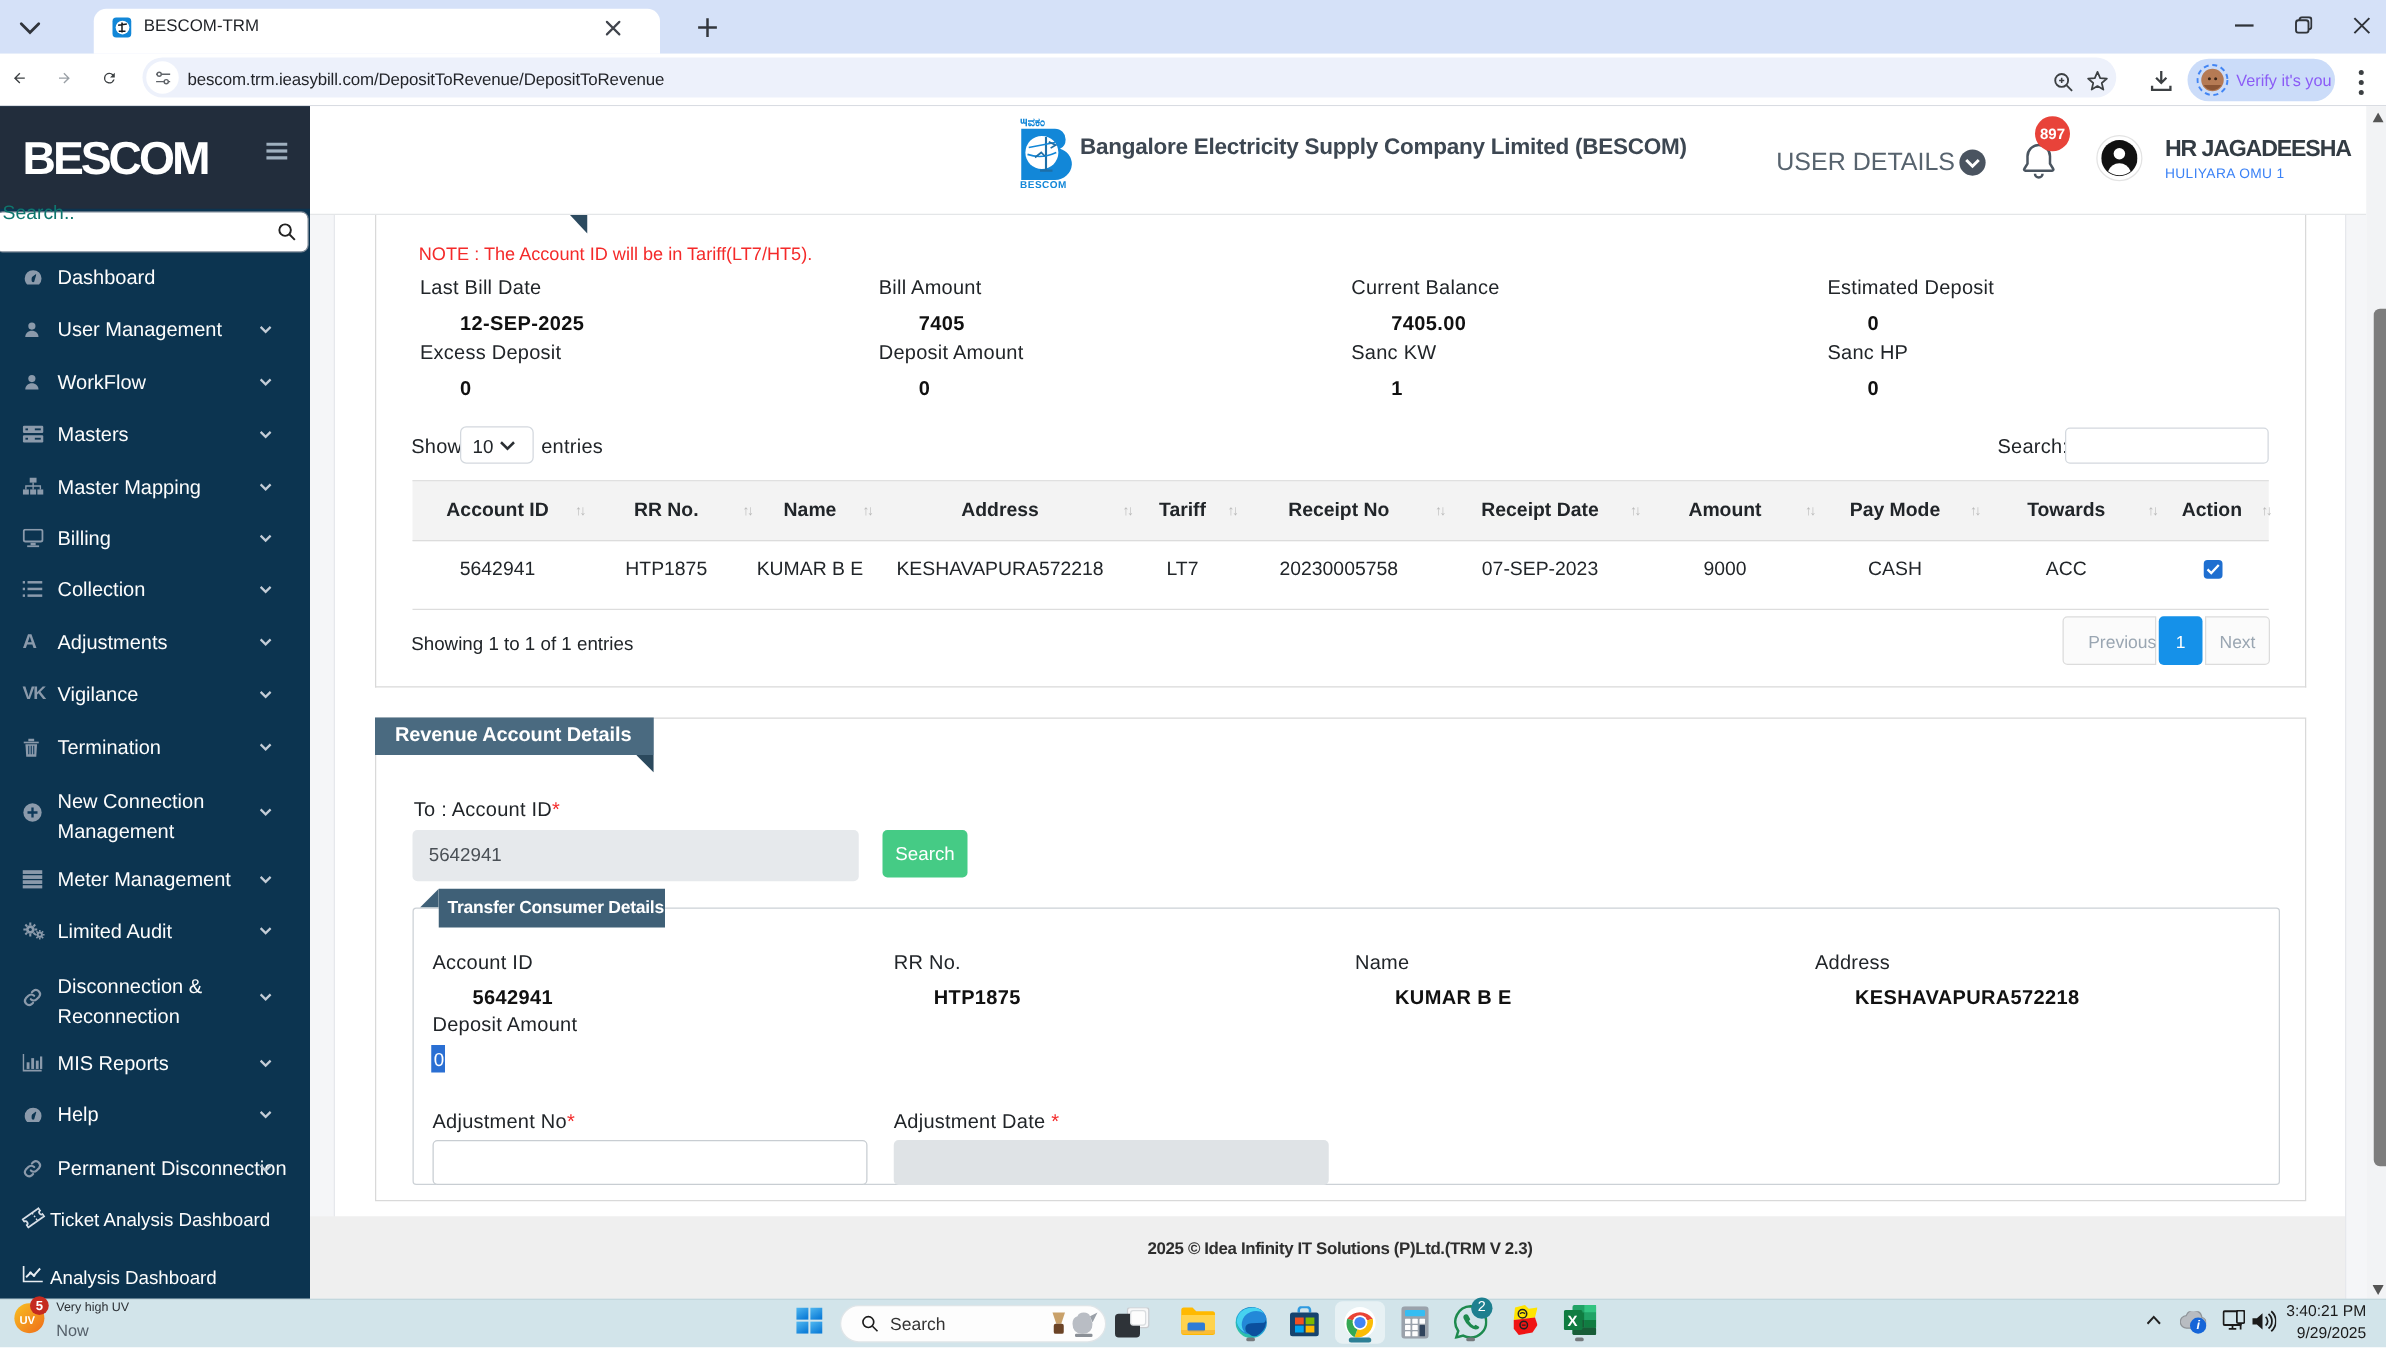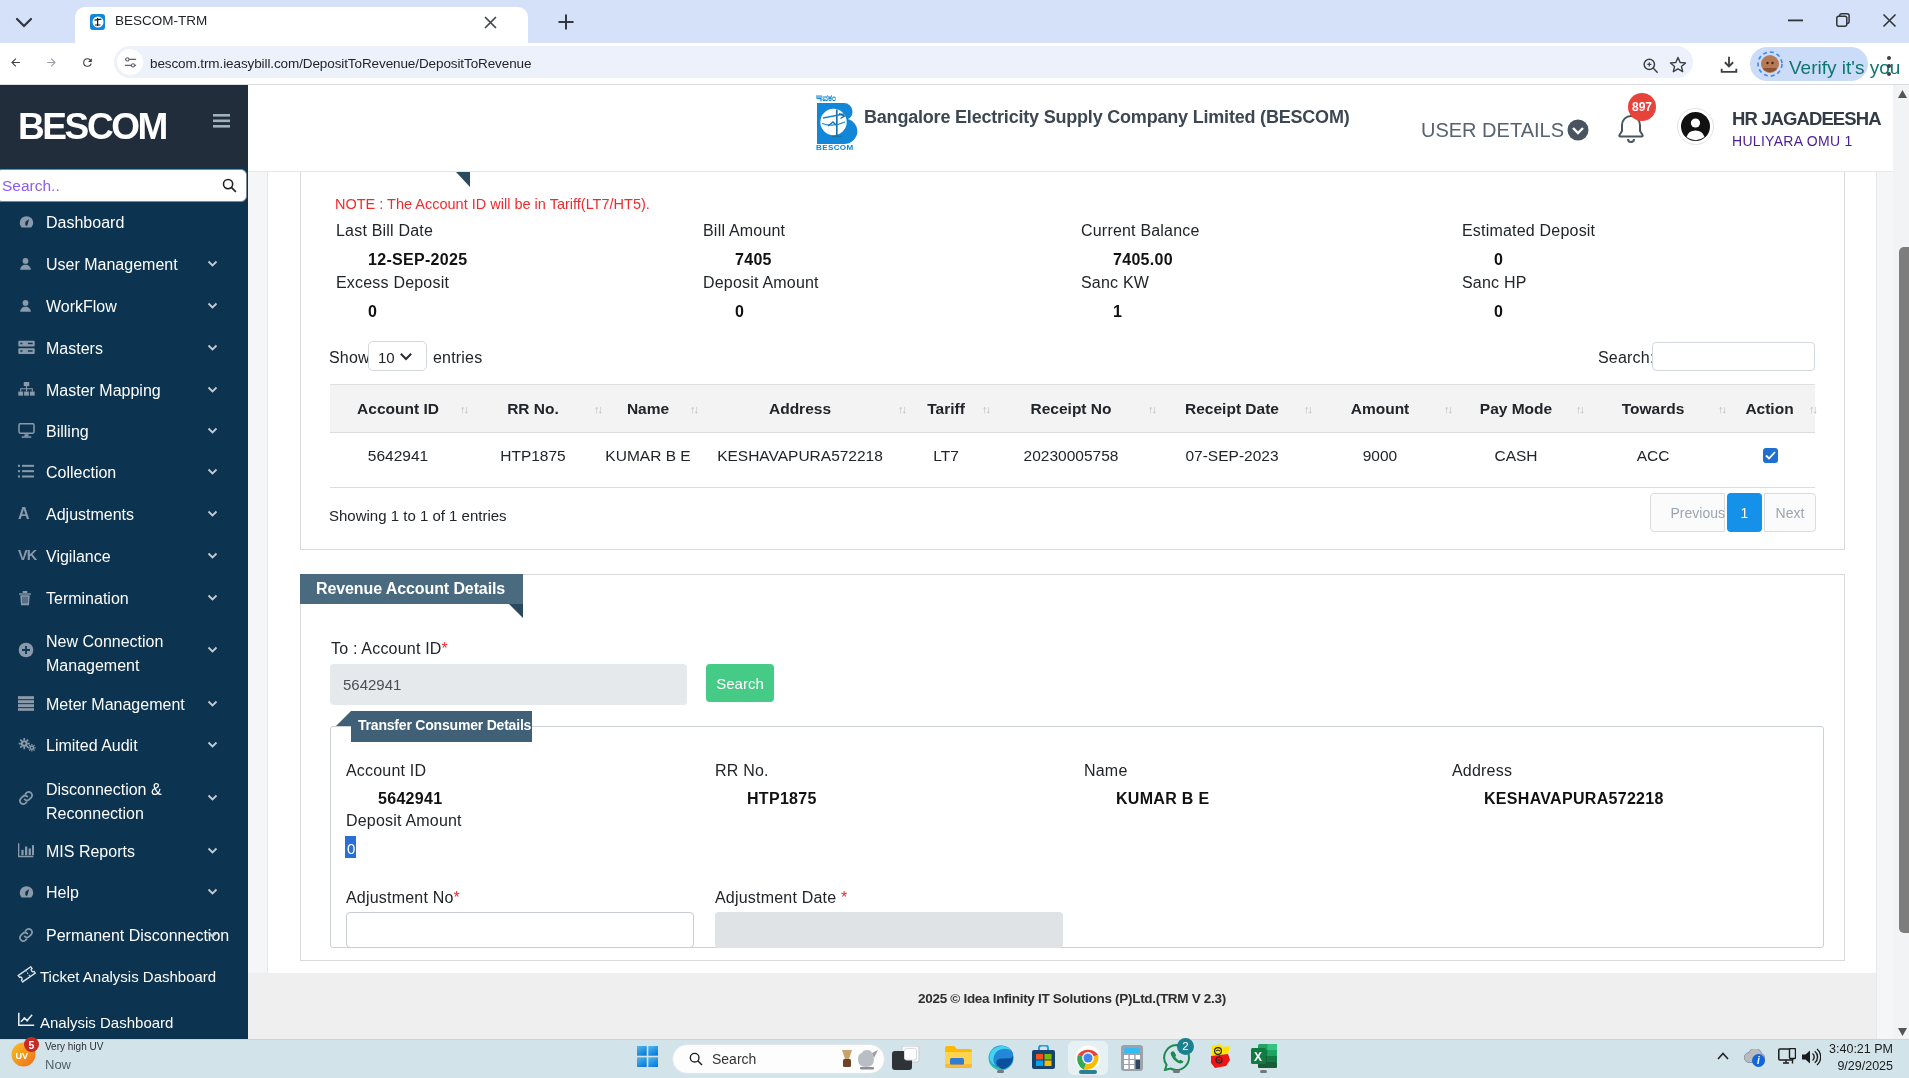--- a/index.html
+++ b/index.html
@@ -104,37 +104,37 @@
     <path d="M4 16 v3.5 h16 V16" stroke="#3c4043" stroke-width="2" fill="none"></path>
   </svg>
 <div class="abs" id="verify"></div>
 <svg class="abs" style="left:1757px;top:51px;" width="26" height="26" viewBox="0 0 26 26">
     <circle cx="13" cy="13" r="12" fill="none" stroke="#4285f4" stroke-width="1.6" stroke-dasharray="4 3"></circle>
     <circle cx="13" cy="13" r="9" fill="#b57a54"></circle>
     <path d="M6 17 a8 8 0 0 0 14 0 z" fill="#8a5434"></path>
     <circle cx="10.5" cy="12" r="1.2" fill="#3a2417"></circle>
     <circle cx="15.5" cy="12" r="1.2" fill="#3a2417"></circle>
   </svg>
-<div class="abs" style="left:1789px;top:57px;font-size:19px;color:#0f766e;">Verify it's you</div>
+<div class="abs" style="left:1789px;top:57px;font-size:13px;color:#8b5cf6;">Verify it's you</div>
 
 <svg class="abs" style="left:1886px;top:54px;" width="6" height="24" viewBox="0 0 6 24">
     <circle cx="3" cy="4" r="2" fill="#3c4043"></circle>
     <circle cx="3" cy="12" r="2" fill="#3c4043"></circle>
     <circle cx="3" cy="20" r="2" fill="#3c4043"></circle>
   </svg>
 <div class="abs" id="sidebar"></div>
 <div class="abs" id="sidetop"></div>
 <div class="abs" style="left:18px;top:106px;font-size:37px;font-weight:bold;color:#fff;letter-spacing:-2.4px;">BESCOM</div>
 <svg class="abs" style="left:213px;top:114px;" width="17" height="14" viewBox="0 0 17 14">
     <rect y="0" width="17" height="2.6" fill="#9fb0bf"></rect>
     <rect y="5.5" width="17" height="2.6" fill="#9fb0bf"></rect>
     <rect y="11" width="17" height="2.6" fill="#9fb0bf"></rect>
   </svg>
 <div class="abs" style="left:-4px;top:169px;width:251px;height:33px;background:#fff;border:1px solid #7a8795;border-radius:6px;"></div>
-<div class="abs" style="left:2px;top:177px;font-size:15.5px;color:#8b5cf6;text-align:right;">Search..</div>
+<div class="abs" style="left:2px;top:162px;font-size:15.5px;color:#0f766e;text-align:right;">Search..</div>
 <svg class="abs" style="left:221px;top:177px;" width="17" height="17" viewBox="0 0 24 24">
     <circle cx="10" cy="10" r="6.5" fill="none" stroke="#222" stroke-width="2.2"></circle>
     <path d="M15 15 L21 21" stroke="#222" stroke-width="2.2"></path>
   </svg>
 
 <div class="abs" style="left:18px;top:214px;"><svg width="17" height="17" viewBox="0 0 24 24">
       <path d="M12 3a9.5 9.5 0 0 0-9.5 9.5c0 2.6 1 5 2.8 6.7h13.4a9.46 9.46 0 0 0 2.8-6.7A9.5 9.5 0 0 0 12 3zm1.2 13.2a1.8 1.8 0 0 1-2.4 0c-.7-.7-.7-4.9 0-5.6l4.1-3c.4-.3.8.2.6.6l-2.3 8z" fill="#8b9aab"></path>
     </svg></div>
 <div class="abs mtext" style="left:46px;top:214px;">Dashboard</div>
 <div class="abs" style="left:18px;top:256px;"><svg width="15" height="16" viewBox="0 0 24 24">
@@ -322,21 +322,21 @@
 <div class="abs" style="left:1628px;top:93px;width:28px;height:28px;border-radius:50%;background:#e8433a;"></div>
 <div class="abs" style="left:1628px;top:100px;width:28px;text-align:center;font-size:12px;font-weight:bold;color:#fff;">897</div>
 
 <div class="abs" style="left:1677px;top:108px;width:37px;height:37px;border-radius:50%;background:#fff;border:1px solid #e3e3e3;"></div>
 <svg class="abs" style="left:1681px;top:112px;" width="29" height="29" viewBox="0 0 29 29">
     <circle cx="14.5" cy="14.5" r="14.5" fill="#111"></circle>
     <circle cx="14.5" cy="11" r="4.6" fill="#fff"></circle>
     <path d="M5.5 25 a9.5 9.5 0 0 1 18 0 a14.5 14.5 0 0 1 -18 0z" fill="#fff"></path>
   </svg>
 <div class="abs" style="left:1732px;top:108px;font-size:18.5px;letter-spacing:-0.9px;font-weight:bold;color:#333c44;">HR JAGADEESHA</div>
-<div class="abs" style="left:1732px;top:133px;font-size:14px;color:#4c1d95;letter-spacing:0.3px;">HULIYARA OMU 1</div>
+<div class="abs" style="left:1732px;top:133px;font-size:11px;color:#3b82f6;letter-spacing:0.3px;">HULIYARA OMU 1</div>
 <div class="abs" id="contentbg"></div>
 <div class="abs strip" style="left:248px;border-right:1px solid #e6e8ec;"></div>
 <div class="abs strip" style="left:1876px;width:17px;border-left:1px solid #e6e8ec;"></div>
 <div class="abs" id="card1"></div>
 <svg class="abs" style="left:456px;top:172px;" width="14" height="15" viewBox="0 0 14 15">
     <path d="M0 0 L14 0 L14 15 Z" fill="#2c4a5f"></path>
   </svg>
 <div class="abs" style="left:335px;top:196px;font-size:14.5px;color:#f42a2a;">NOTE : The Account ID will be in Tariff(LT7/HT5).</div>
 <div class="abs lbl" style="left:336px;top:222px;">Last Bill Date</div>
 <div class="abs val" style="left:336px;top:251px;">12-SEP-2025</div>

